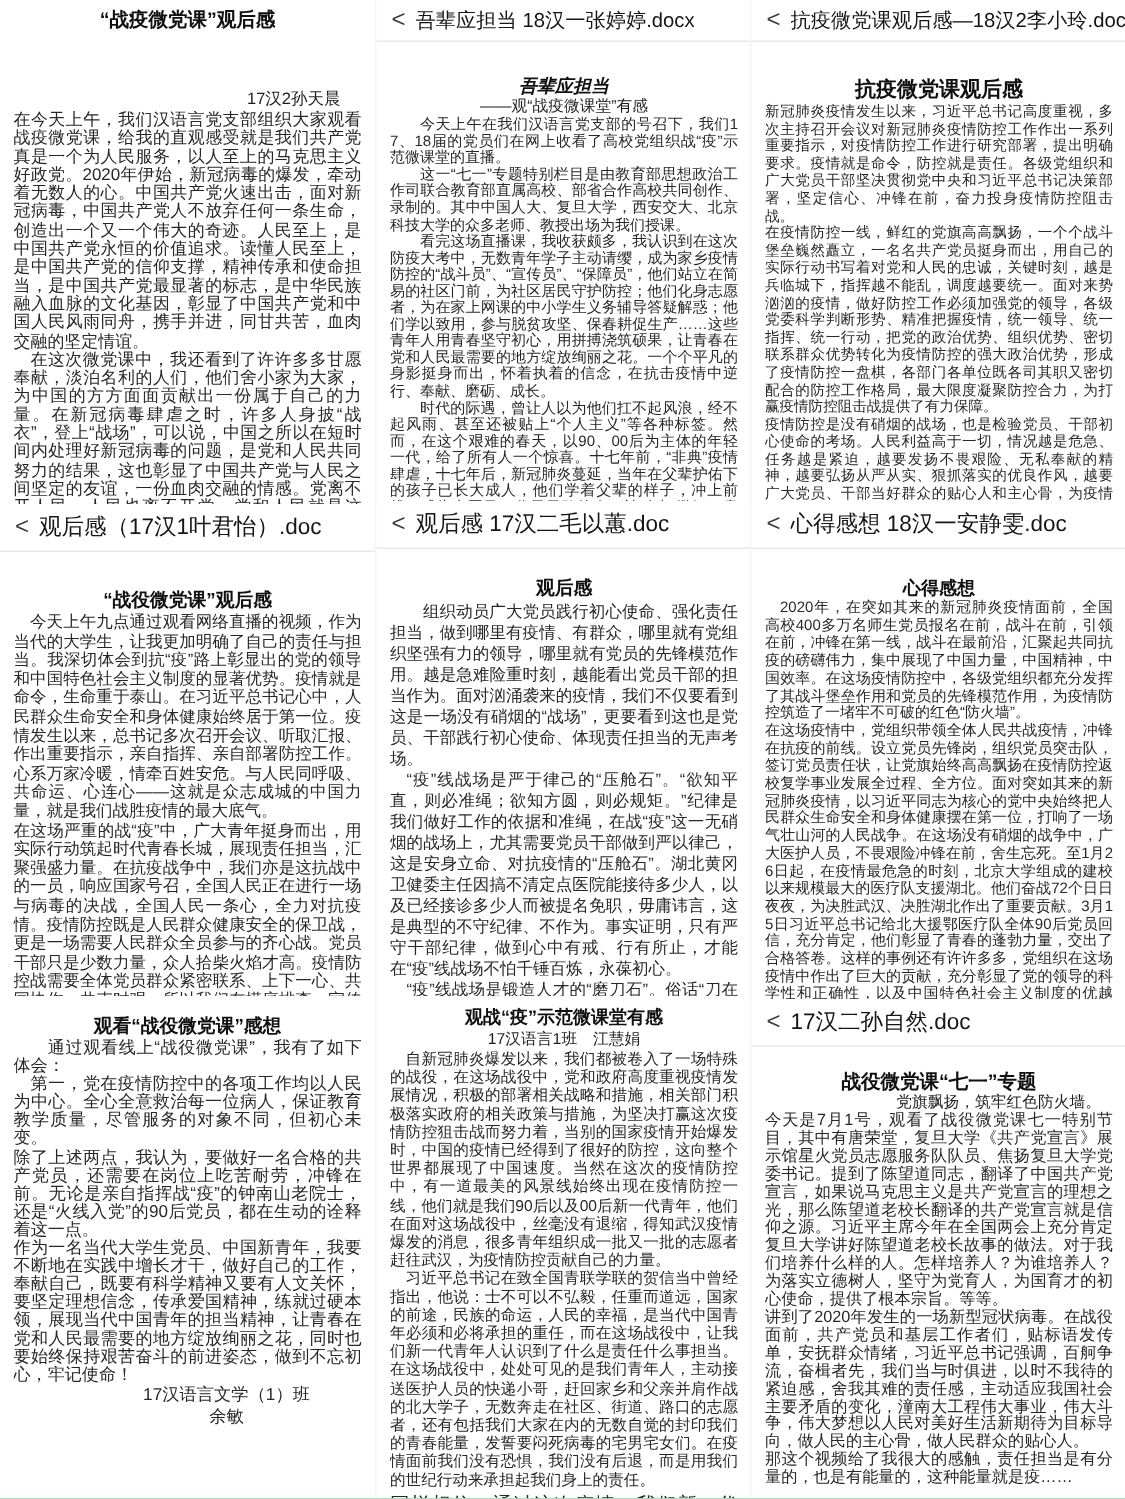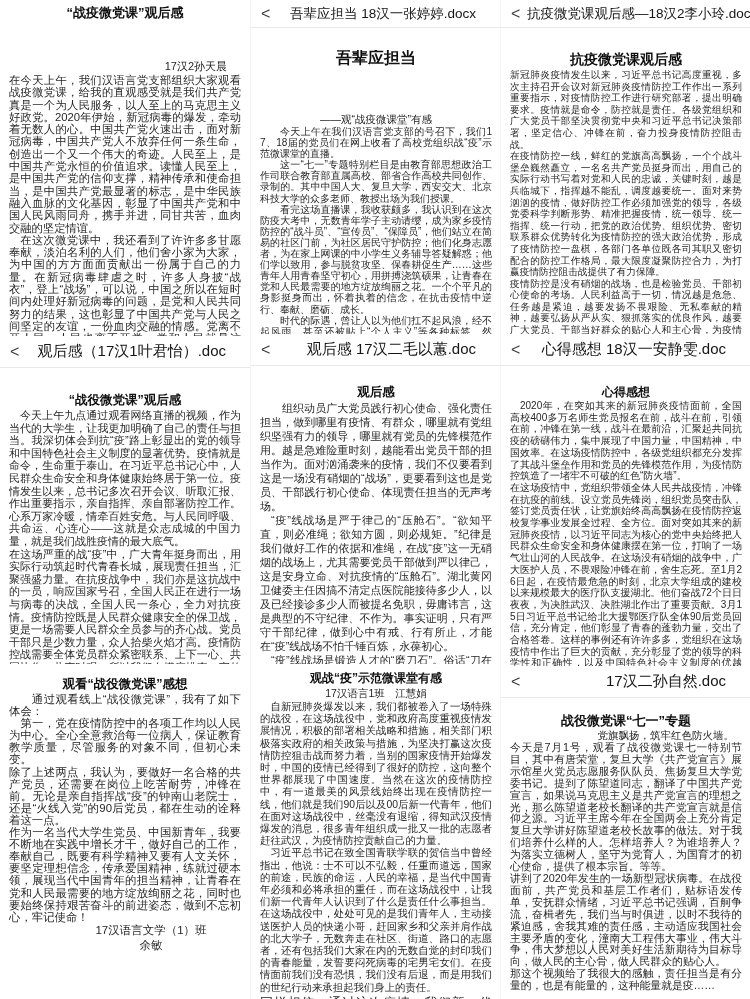--- a/index.html
+++ b/index.html
@@ -15,21 +15,21 @@
   #col-mid   { left: 250px; border-left: 1px solid #f4f4f4; }
   #col-right { left: 500px; border-left: 1px solid #f4f4f4; }
 
   
   .bar {
     position: absolute; left: 0; right: 0;
     display: flex; align-items: center;
     background: #fff; border-bottom: 1px solid #e9e9e9;
   }
   .chev { width: 26px; padding-left: 10px; font-size: 16px; color: #3c3c3c; line-height: 1; cursor: pointer; }
-  .fname { flex: 1; text-align: right; font-size: 13.5px; color: #151515; white-space: nowrap; overflow: hidden; padding-right: 24px; }
+  .fname { flex: 1; text-align: left; font-size: 13.5px; color: #151515; white-space: nowrap; overflow: hidden; padding-right: 24px; }
 
   
   .doc { position: absolute; left: 9px; width: 232px; overflow: hidden; text-align: justify; word-break: break-all; }
   .doc p { text-align: justify; }
   .title { text-align: center; font-weight: 700; color: #101010; }
   .subtitle { text-align: center; color: #1d1d1d; }
   .author-r { text-align: right; padding-right: 14px; color: #1d1d1d; }
   .author-c { text-align: center; color: #1d1d1d; }
   .epigraph { text-align: right; padding-right: 8px; color: #1d1d1d; }
   .ind1 { text-indent: 1em; }
@@ -39,22 +39,22 @@
   
   .f-l1 { font-size: 11.3px; line-height: 12.3px; }
   .f-l1 .title { font-size: 13px; line-height: 18px; }
   .f-l1 .author-r { font-size: 11px; line-height: 15px; margin-top: 37px; }
   .f-l2 { font-size: 11px; line-height: 12.6px; }
   .f-l2 .title { font-size: 12.5px; line-height: 17px; }
   .f-l3 { font-size: 11.4px; line-height: 12.1px; }
   .f-l3 .title { font-size: 12.5px; line-height: 17px; }
   .f-l3 .sig { font-size: 11.5px; line-height: 15px; }
   .f-m1 { font-size: 10px; line-height: 11.1px; }
-  .f-m1 .title { font-size: 16px; line-height: 15px; }
-  .f-m1 .subtitle { font-size: 10.5px; line-height: 13px; margin-top: 48px; }
+  .f-m1 .title { font-size: 12px; line-height: 15px; font-style: italic; }
+  .f-m1 .subtitle { font-size: 10.5px; line-height: 13px; }
   .f-m2 { font-size: 11px; line-height: 14px; }
   .f-m2 .title { font-size: 12.5px; line-height: 17px; }
   .f-m3 { font-size: 10.4px; line-height: 12.2px; }
   .f-m3 .title { font-size: 12px; line-height: 16px; }
   .f-m3 .author-c { font-size: 10.5px; line-height: 15px; }
   .f-m3 .big { font-size: 13px; line-height: 17.4px; }
   .f-r1 { font-size: 9.7px; line-height: 11.6px; }
   .f-r1 .title { font-size: 14px; line-height: 19px; }
   .f-r2 { font-size: 10px; line-height: 11.7px; }
   .f-r2 .title { font-size: 12px; line-height: 16px; }

